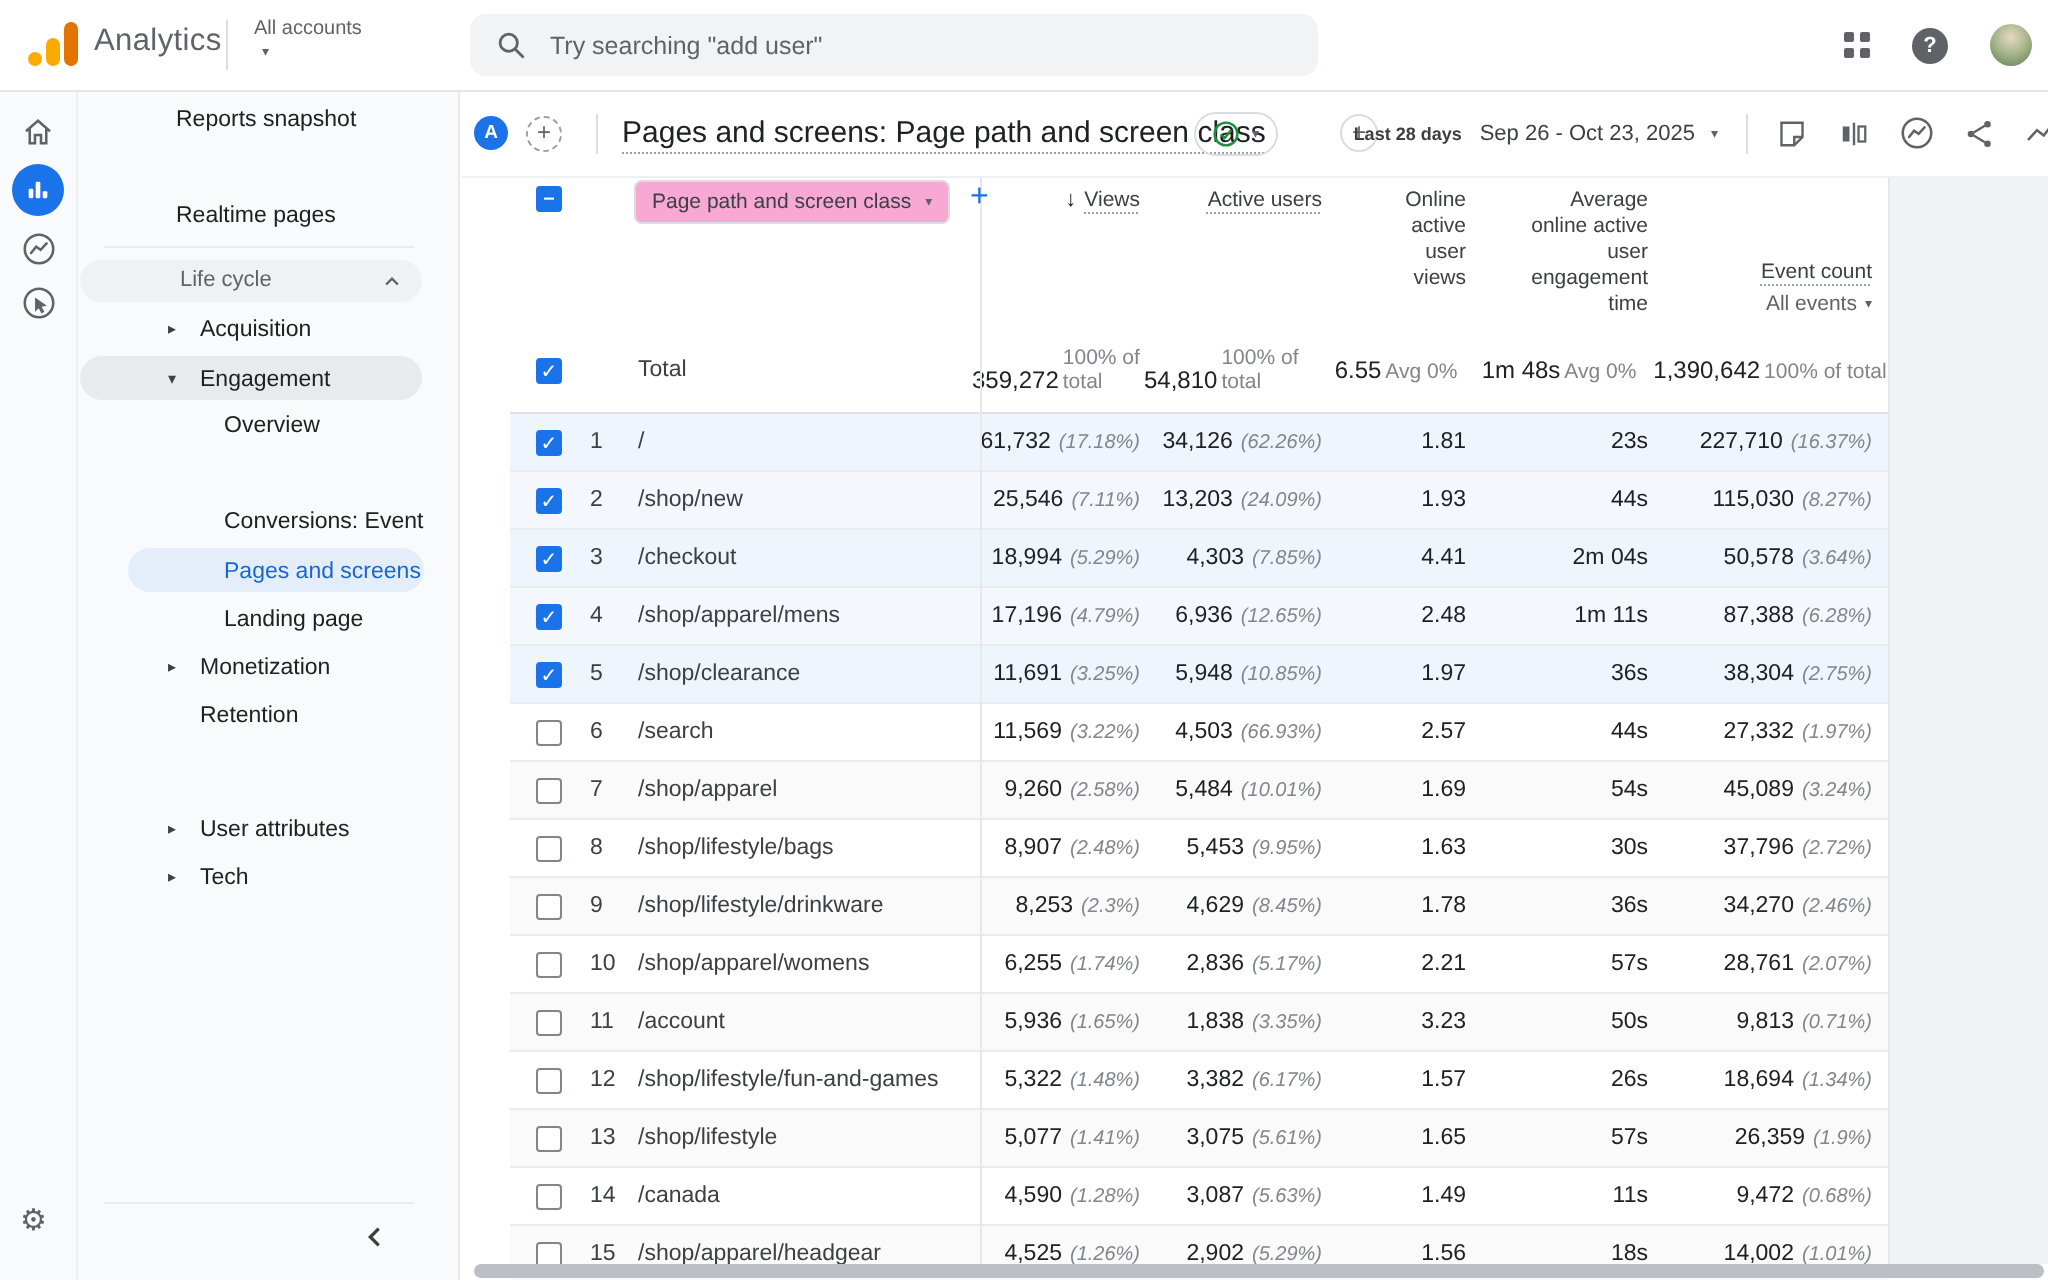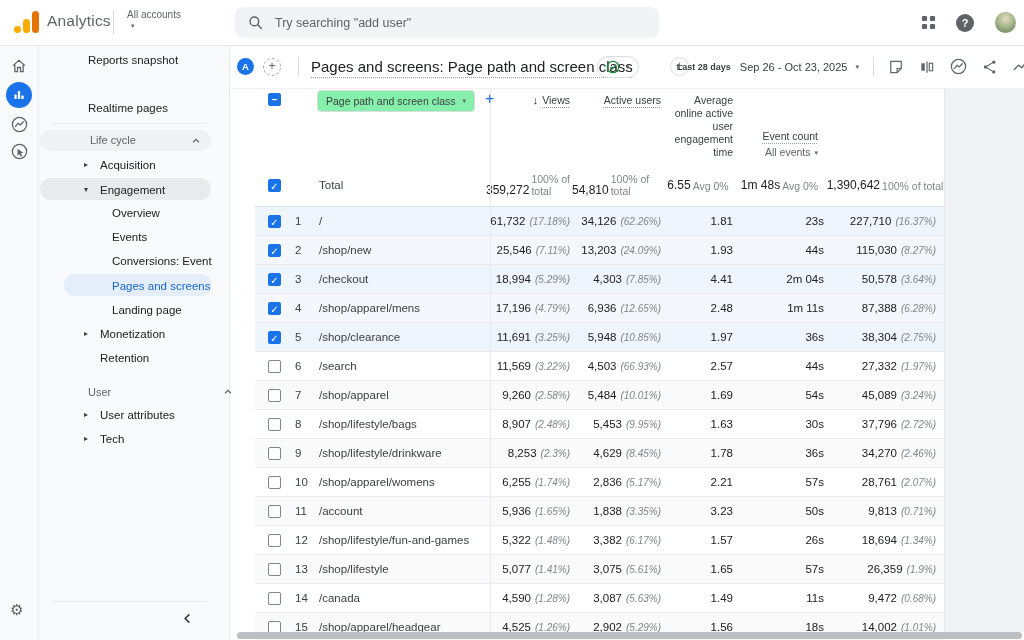--- a/index.html
+++ b/index.html
@@ -67,21 +67,21 @@
   
   .content{position:absolute;left:0;top:43px;right:0;bottom:0;border-top:1px solid #eef0f2;}
   .right-strip{position:absolute;left:713px;width:80px;top:0;bottom:8px;background:#f1f2f4;border-left:1px solid #e4e6e9;}
   .table-wrap{position:absolute;left:24px;top:0;width:689px;bottom:8px;}
   .divider-v{position:absolute;left:235px;top:0;bottom:0;width:1px;background:#e6e8eb;}
   .thead{position:relative;height:75px;}
   .cb{display:inline-block;width:13px;height:13px;box-sizing:border-box;border:1.5px solid #80868b;border-radius:2px;background:#fff;font-size:10px;line-height:13px;text-align:center;color:#fff;}
   .cb.on{background:#1a73e8;border-color:#1a73e8;}
   .cb.ind{background:#1a73e8;border-color:#1a73e8;font-weight:bold;line-height:11px;}
   .cb-head{position:absolute;left:13px;top:4px;}
-  .dim-pill{position:absolute;left:62px;top:1px;height:22px;box-sizing:border-box;border:1px solid #dadce0;border-radius:4px;display:flex;align-items:center;gap:7px;padding:0 8px;font-size:10.5px;color:#3c4043;white-space:nowrap;background:#86efac;}
+  .dim-pill{position:absolute;left:62px;top:1px;height:22px;box-sizing:border-box;border:1px solid #dadce0;border-radius:4px;display:flex;align-items:center;gap:7px;padding:0 8px;font-size:10.5px;color:#3c4043;white-space:nowrap;background:#f9a8d4;}
   .dim-pill .caret{font-size:7px;}
   .add-dim{position:absolute;left:230px;top:1px;font-size:16px;color:#1a73e8;}
   .hmetrics{position:absolute;left:231px;right:0;top:5px;display:grid;grid-template-columns:86px 91px 72px 91px 1fr;}
   .hcell{display:flex;justify-content:flex-end;align-items:flex-start;gap:4px;padding-right:2px;font-size:10.5px;color:#3c4043;line-height:13px;text-align:right;}
   .hcell.evh{flex-direction:column;align-items:flex-end;padding-right:8px;gap:3px;}
   .hlink{text-decoration:underline dotted #9aa0a6;text-decoration-thickness:1px;text-underline-offset:3px;}
   .sort{font-size:11px;color:#202124;}
   .hplain{display:inline-block;}
   .w-online{width:44px;}
   .w-avg{width:74px;margin-left:28px;}
@@ -183,47 +183,38 @@
     <span class="sec-lbl">Acquisition</span>
   </div>
   <div class="pill eng-pill"></div>
   <div class="nav-row" style="top:133px">
     <span class="tri">▾</span>
     <span class="sec-lbl">Engagement</span>
   </div>
   <div class="nav-row" style="top:156px">
       <span class="child-lbl">Overview</span>
     </div>
-  <div class="nav-row" style="top:180px">
-      <span class="child-lbl">Events</span>
-    </div>
   <div class="nav-row" style="top:204px">
       <span class="child-lbl">Conversions: Event name</span>
     </div>
   <div class="sel-pill"></div>
   <div class="nav-row" style="top:229px">
       <span class="child-lbl sel-lbl">Pages and screens</span>
     </div>
   <div class="nav-row" style="top:253px">
       <span class="child-lbl">Landing page</span>
     </div>
   <div class="nav-row" style="top:277px">
     <span class="tri">▸</span>
     <span class="sec-lbl">Monetization</span>
   </div>
   <div class="nav-row" style="top:301px">
       <span class="sec-lbl">Retention</span>
     </div>
 
-  <div class="nav-row" style="top:335px">
-    <span class="lbl" style="font-size:11px;color:#5f6368">User</span>
-    <svg style="position:absolute;left:185px;top:7px" width="10" height="10" viewBox="0 0 12 12">
-      <polyline points="2.5,7.5 6,4 9.5,7.5" fill="none" stroke="#5f6368" stroke-width="1.4"></polyline>
-    </svg>
-  </div>
   <div class="nav-row" style="top:358px">
     <span class="tri">▸</span>
     <span class="sec-lbl">User attributes</span>
   </div>
   <div class="nav-row" style="top:382px">
     <span class="tri">▸</span>
     <span class="sec-lbl">Tech</span>
   </div>
 
   <div class="side-div" style="top:556px"></div>
@@ -294,20 +285,23 @@
         <span class="add-dim">+</span>
         <div class="hmetrics">
           <div class="hcell">
             <span class="sort">↓</span>
             <span class="hlink">Views</span>
           </div>
           <div class="hcell">
             <span class="hlink">Active users</span>
           </div>
           <div class="hcell">
+            <span class="hplain w-online">Online active user views</span>
+          </div>
+          <div class="hcell">
             <span class="hplain w-avg">Average online active user engagement time</span>
           </div>
           <div class="hcell evh">
             <span class="hlink">Event count</span>
             <span class="hfilter">
               <span>All events</span>
               <span class="caret">▾</span>
             </span>
           </div>
         </div>

